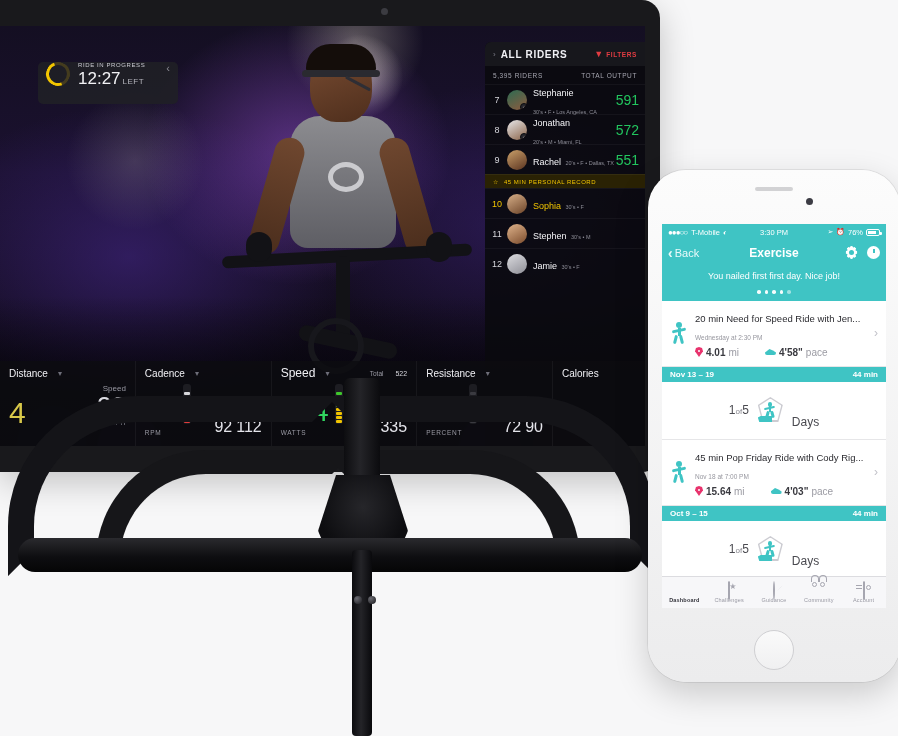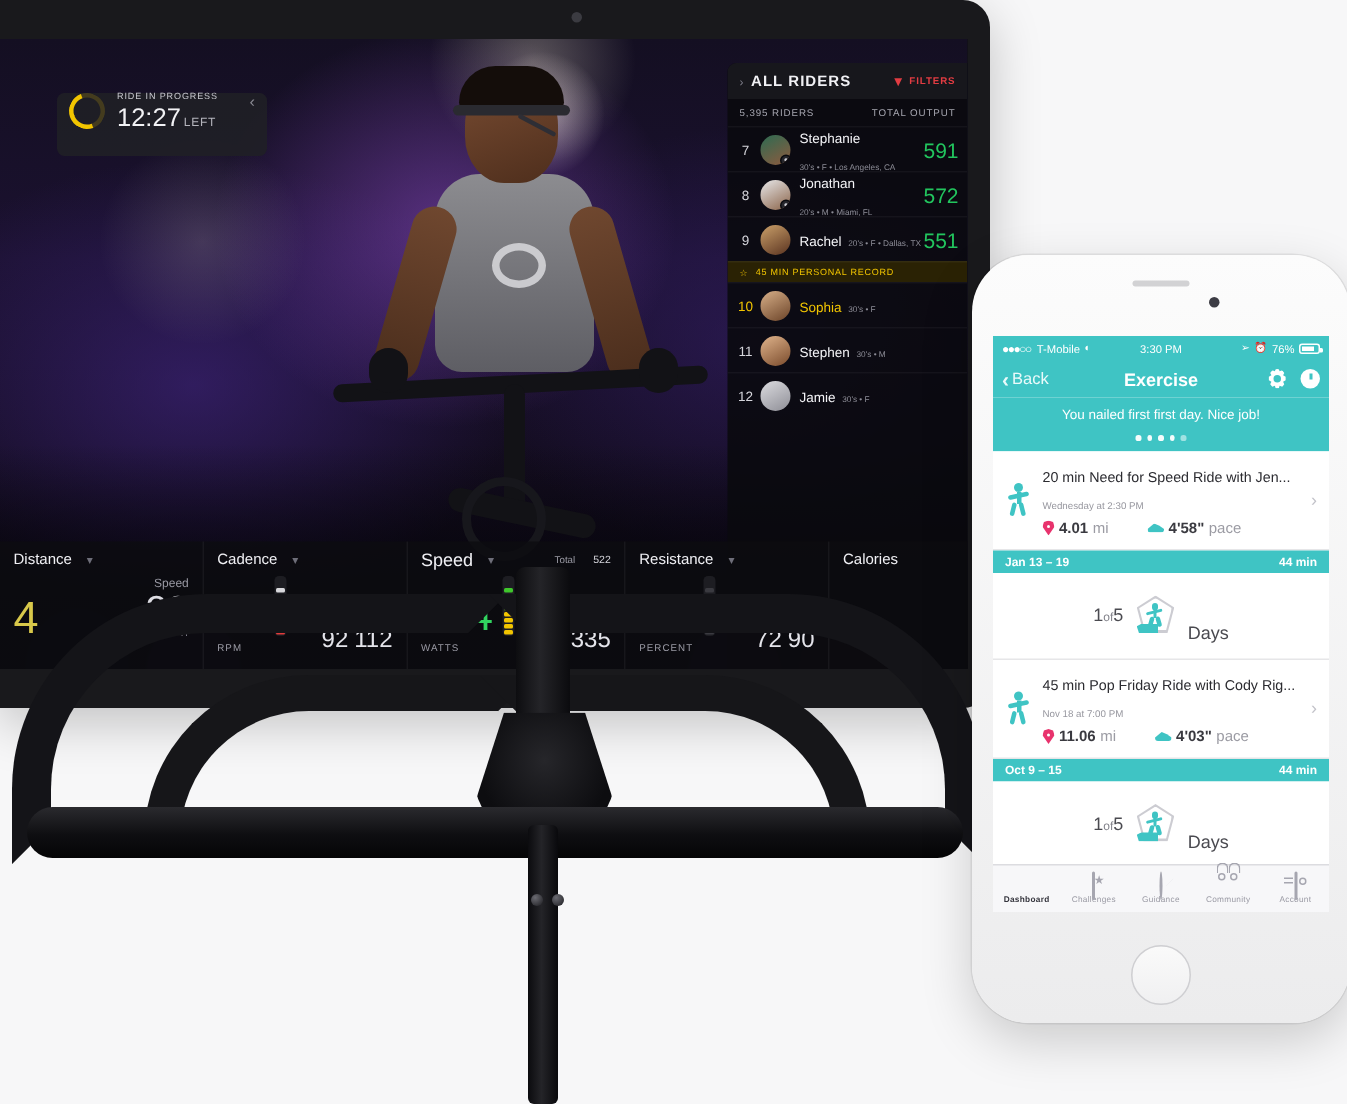--- a/index.html
+++ b/index.html
@@ -820,21 +820,21 @@
                 <i class="shoe"></i>
                 <span>4'58"</span>
                 <span class="sfx">pace</span>
               </span>
             </span>
           </span>
           <span class="w-chev">›</span>
         </div>
 
         <div class="week-bar">
-          <span>Jan 13 – 19</span>
+          <span>Nov 13 – 19</span>
           <span>44 min</span>
         </div>
         <div class="days-row">
           <span class="days-count"><span>1</span><span class="of">of</span><span>5</span></span>
           <span class="pent">
             <i class="outline"></i>
               <i class="inner"></i>
               <i class="fill"></i>
             <i class="mini">
                 <i class="rh"></i>
@@ -854,21 +854,21 @@
               <i class="ra"></i>
               <i class="rl1"></i>
               <i class="rl2"></i>
             </span>
           <span class="w-body">
             <span class="w-title">45 min Pop Friday Ride with Cody Rig...</span>
             <span class="w-date">Nov 18 at 7:00 PM</span>
             <span class="w-stats">
               <span class="w-stat">
                 <i class="pin"></i>
-                <span>11.06</span>
+                <span>15.64</span>
                 <span class="sfx">mi</span>
               </span>
               <span class="w-stat">
                 <i class="shoe"></i>
                 <span>4'03"</span>
                 <span class="sfx">pace</span>
               </span>
             </span>
           </span>
           <span class="w-chev">›</span>

